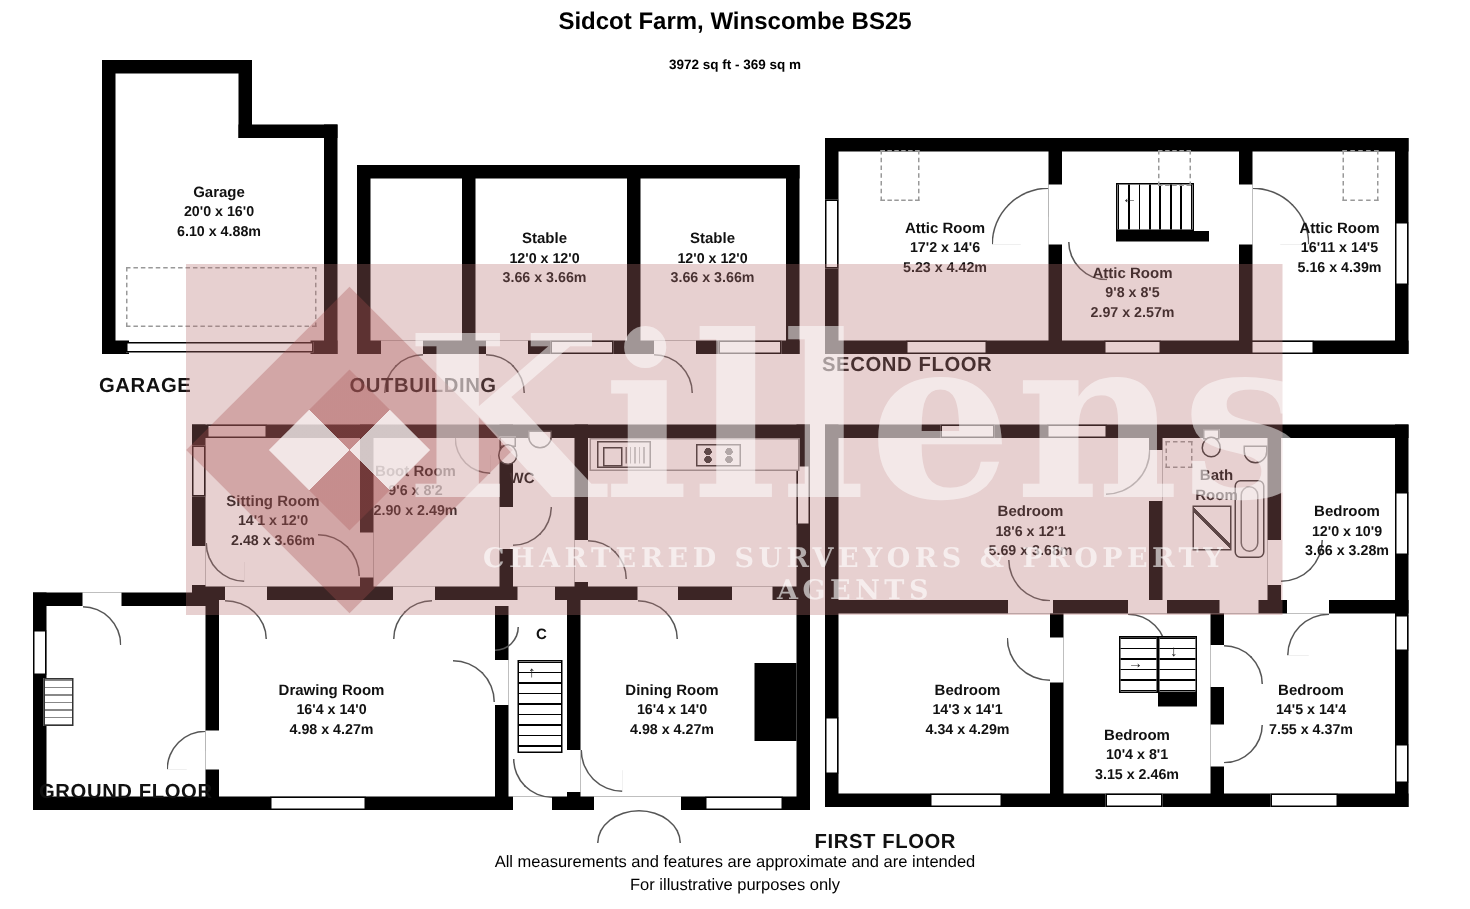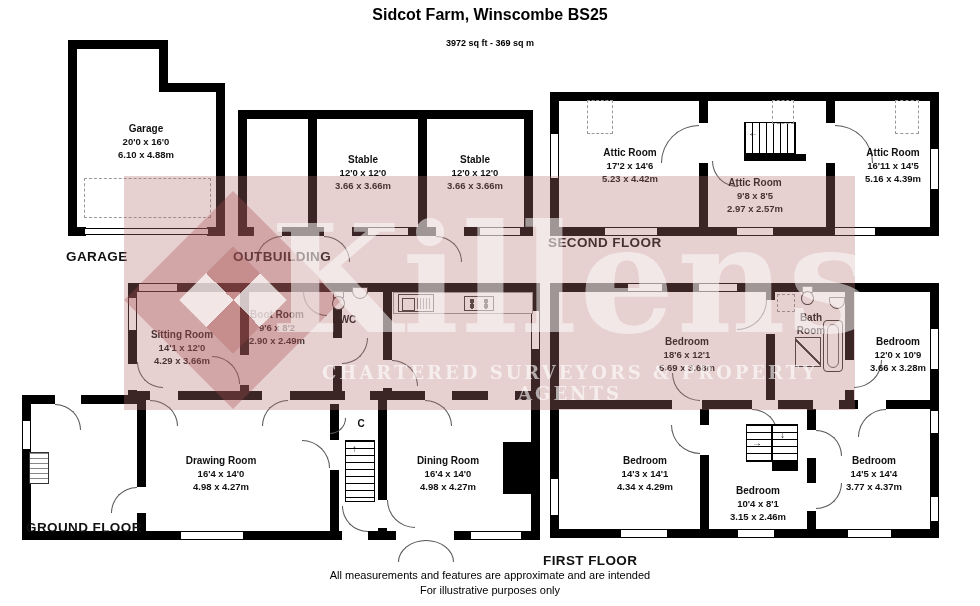--- a/index.html
+++ b/index.html
@@ -165,21 +165,21 @@
   <i class="arc arc-tr" style="left:425px;top:400px;width:27px;height:26px"></i>
 
   <i class="toilet" style="left:332px;top:291px"></i>
   <i class="basin" style="left:352px;top:287px"></i>
   <i class="counter" style="left:393px;top:292px;width:140px;height:22px"></i>
   <i class="sink" style="left:398px;top:294px"></i>
   <i class="hob" style="left:464px;top:296px"></i>
   <div class="rlabel" style="left:132px;top:328px;width:100px">
     <div>Sitting Room</div>
       <div class="rd">14'1 x 12'0</div>
-      <div class="rd">4.29 x 3.66m</div>
+      <div class="rd">2.48 x 3.66m</div>
   </div>
   <div class="rlabel" style="left:227px;top:308px;width:100px">
     <div>Boot Room</div>
       <div class="rd">9'6 x 8'2</div>
       <div class="rd">2.90 x 2.49m</div>
   </div>
   <div class="rlabel" style="left:330px;top:313px;width:36px">
     <div>WC</div>
   </div>
 
@@ -293,21 +293,21 @@
       <div class="rd">4.34 x 4.29m</div>
   </div>
   <div class="rlabel" style="left:708px;top:484px;width:100px">
     <div>Bedroom</div>
       <div class="rd">10'4 x 8'1</div>
       <div class="rd">3.15 x 2.46m</div>
   </div>
   <div class="rlabel" style="left:824px;top:454px;width:100px">
     <div>Bedroom</div>
       <div class="rd">14'5 x 14'4</div>
-      <div class="rd">3.77 x 4.37m</div>
+      <div class="rd">7.55 x 4.37m</div>
   </div>
   <div class="flabel" style="left:543px;top:553px">FIRST FLOOR</div>
 
   <div class="wm">
     <div class="wm-band"></div>
     <div class="wm-d1"></div>
     <div class="wm-d2"></div>
     <div class="wm-brand">Killens</div>
     <div class="wm-tag">CHARTERED SURVEYORS &amp; PROPERTY AGENTS</div>
   </div>

